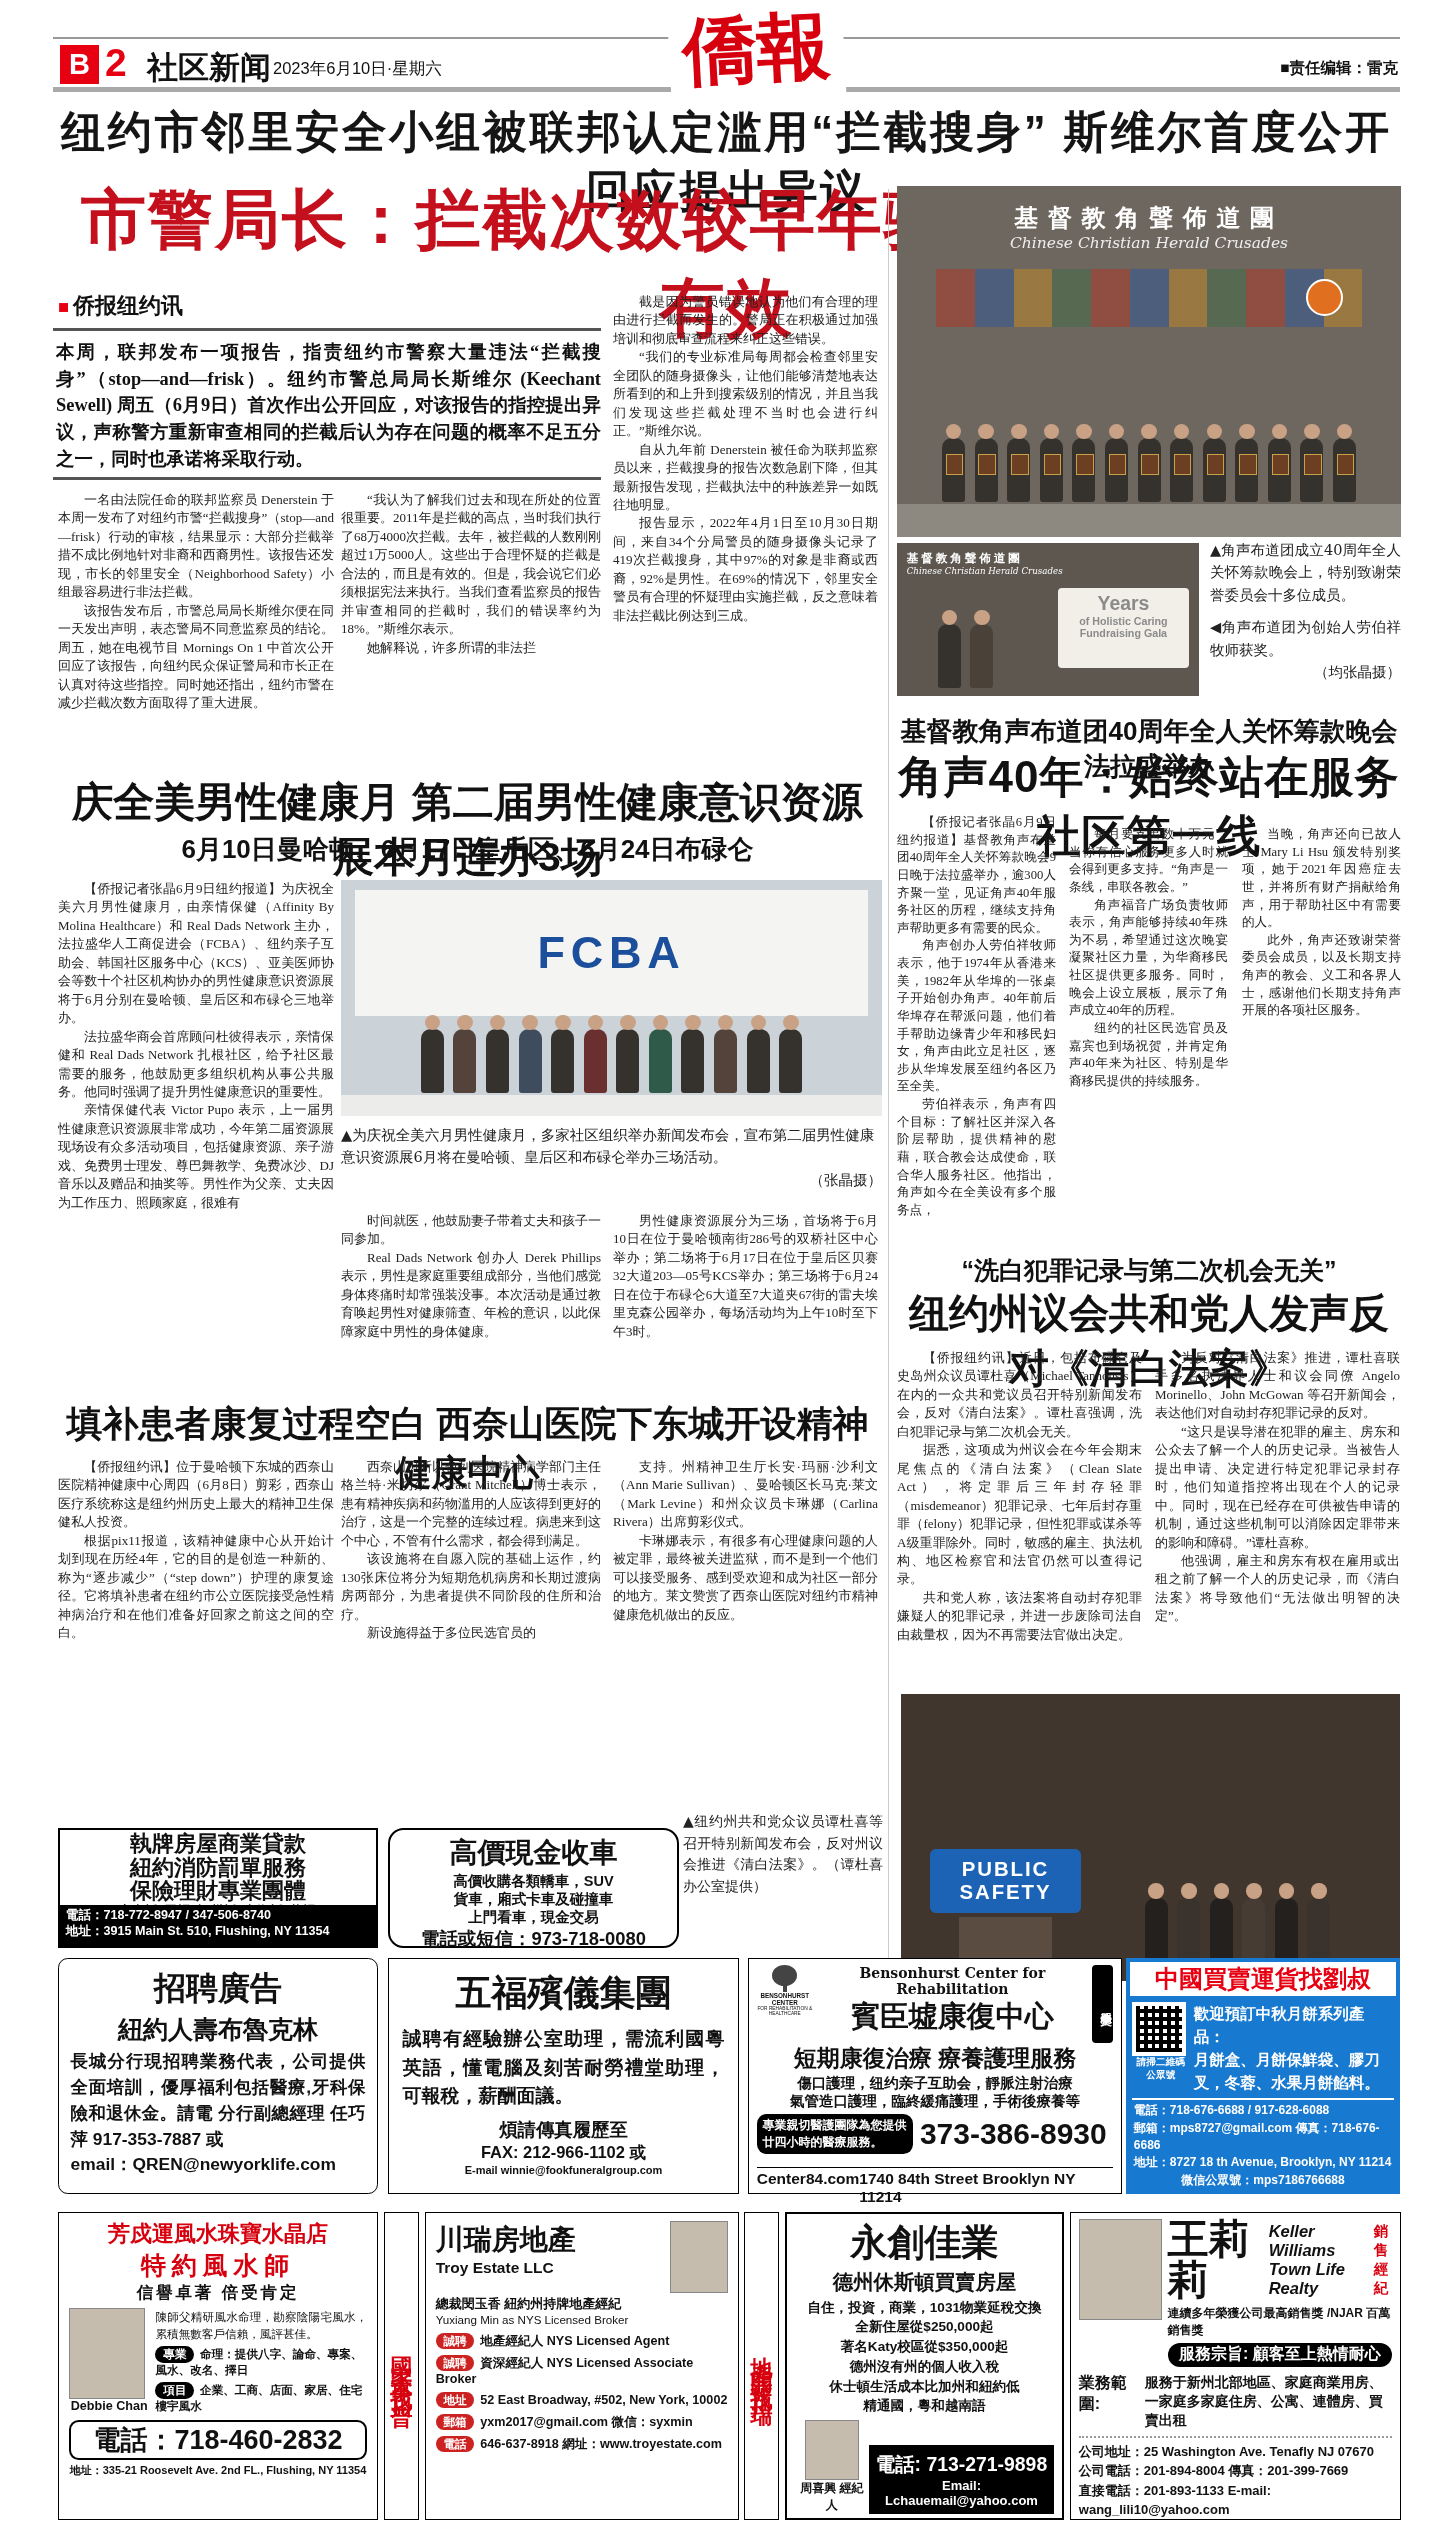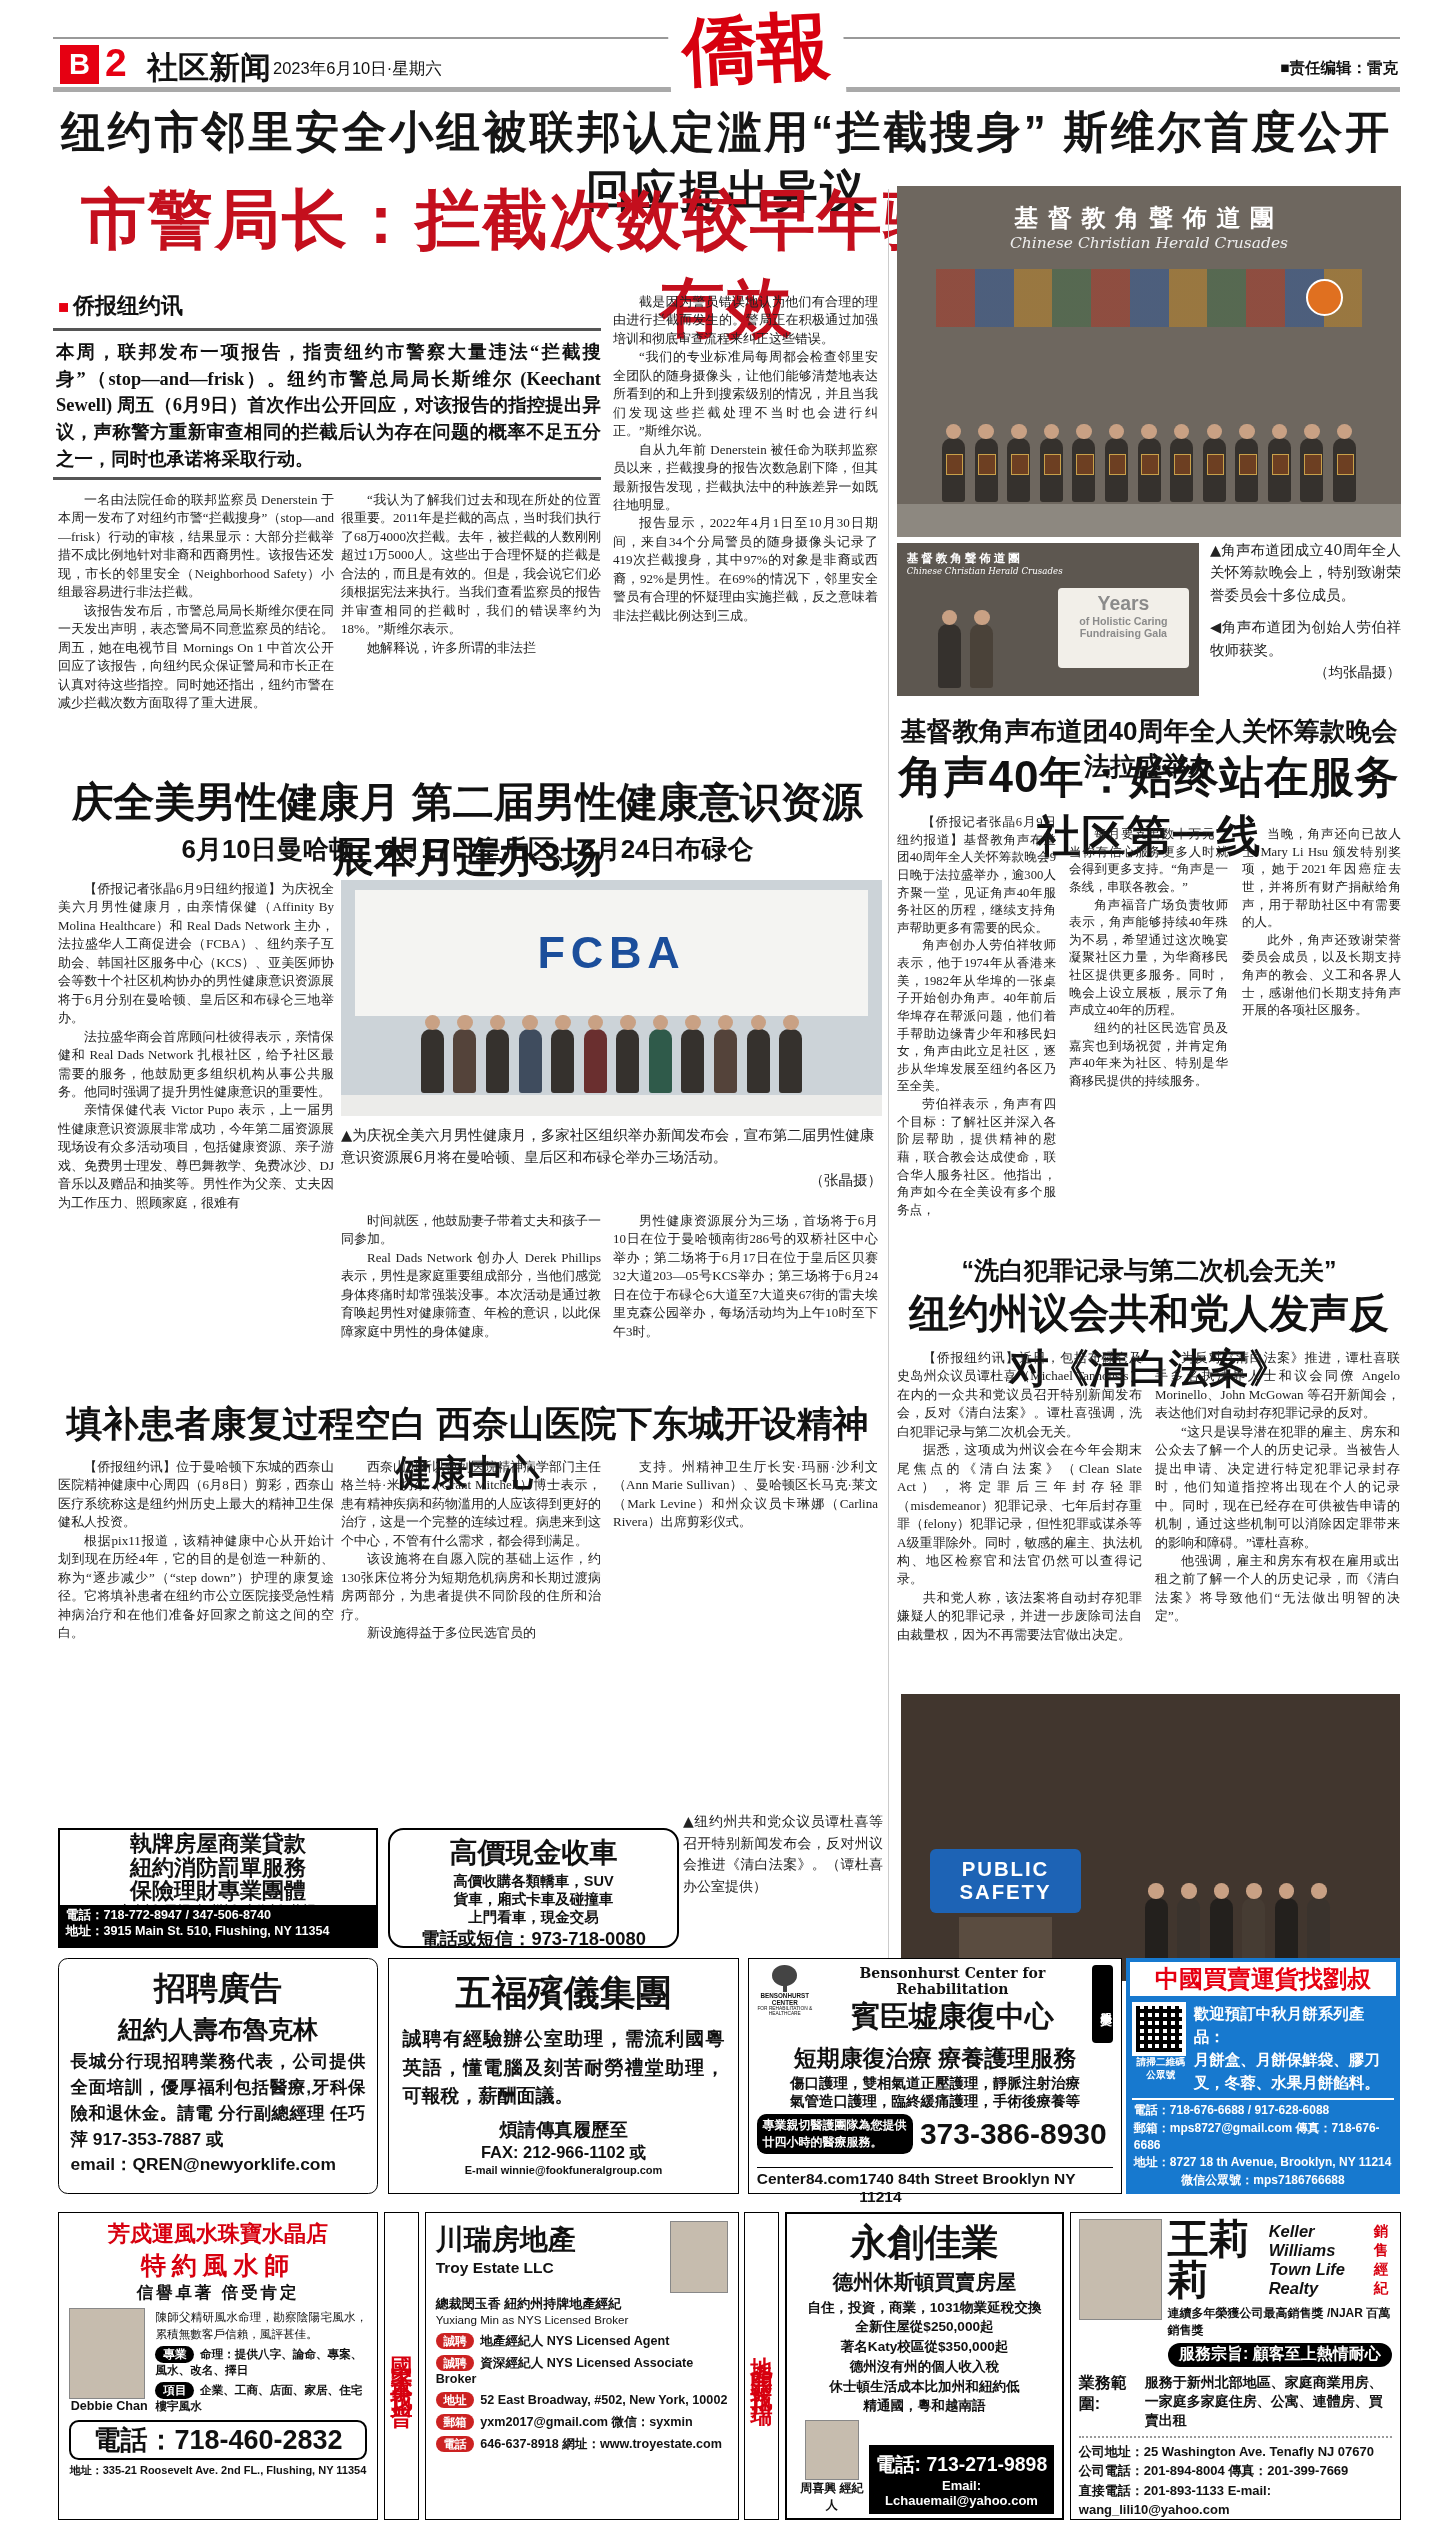--- a/index.html
+++ b/index.html
@@ -235,20 +235,21 @@
     <p>【侨报纽约讯】位于曼哈顿下东城的西奈山医院精神健康中心周四（6月8日）剪彩，西奈山医疗系统称这是纽约州历史上最大的精神卫生保健私人投资。</p>
     <p>根据pix11报道，该精神健康中心从开始计划到现在历经4年，它的目的是创造一种新的、称为“逐步减少”（“step down”）护理的康复途径。它将填补患者在纽约市公立医院接受急性精神病治疗和在他们准备好回家之前这之间的空白。</p>
   </div>
   <div class="abs col" style="left:341px;top:1458px;width:260px;height:361px;">
     <p>西奈山贝斯以色列医院精神病学部门主任格兰特·米切尔（Grant Mitchell）博士表示，患有精神疾病和药物滥用的人应该得到更好的治疗，这是一个完整的连续过程。病患来到这个中心，不管有什么需求，都会得到满足。</p>
     <p>该设施将在自愿入院的基础上运作，约130张床位将分为短期危机病房和长期过渡病房两部分，为患者提供不同阶段的住所和治疗。</p>
     <p>新设施得益于多位民选官员的</p>
   </div>
   <div class="abs col" style="left:613px;top:1458px;width:265px;height:361px;">
     <p>支持。州精神卫生厅长安·玛丽·沙利文（Ann Marie Sullivan）、曼哈顿区长马克·莱文（Mark Levine）和州众议员卡琳娜（Carlina Rivera）出席剪彩仪式。</p>
+    <p>卡琳娜表示，有很多有心理健康问题的人被定罪，最终被关进监狱，而不是到一个他们可以接受服务、感到受欢迎和成为社区一部分的地方。莱文赞赏了西奈山医院对纽约市精神健康危机做出的反应。</p>
   </div>
 
   <div class="abs ad" style="left:58px;top:1828px;width:320px;height:120px;border-width:2.9px;">
     <div class="ctr" style="font-size:22px;font-weight:900;line-height:1.08;margin-top:1.9px;">
       <div>執牌房屋商業貸款</div>
       <div>紐約消防罰單服務</div>
       <div>保險理財專業團體</div>
     </div>
     <div class="ctr" style="font-size:11.6px;font-weight:bold;letter-spacing:1.9px;">廣東話·國語·福州話·上海話·英語</div>
     <div class="blackbar" style="position:absolute;left:0;right:0;bottom:0;height:37px;font-size:12.6px;font-weight:bold;padding:1.9px 5.8px;line-height:1.3;">
@@ -290,21 +291,21 @@
         <div style="font-size:6.3px;font-weight:bold;">BENSONHURST CENTER</div>
         <div style="font-size:4.8px;">FOR REHABILITATION &amp; HEALTHCARE</div>
       </div>
       <div style="flex:1;text-align:center;">
         <div style="font-size:14px;font-weight:bold;font-family:'DejaVu Serif',serif;">Bensonhurst Center for Rehabilitation</div>
         <div style="font-size:29px;font-weight:900;">賓臣墟康復中心</div>
       </div>
       <div style="width:21.3px;background:#000;color:#fff;border-radius:3.9px;writing-mode:vertical-rl;text-orientation:upright;font-size:11.6px;font-weight:bold;text-align:center;padding:3.9px 0;height:70px;">中文服務</div>
     </div>
     <div class="ctr" style="font-size:23px;font-weight:900;">短期康復治療 療養護理服務</div>
-    <div class="ctr" style="font-size:14.5px;font-weight:bold;line-height:1.3;">傷口護理，雙相氣道正壓護理，靜脈注射治療</div>
+    <div class="ctr" style="font-size:14.5px;font-weight:bold;line-height:1.3;">傷口護理，纽约亲子互助会，靜脈注射治療</div>
     <div class="ctr" style="font-size:14.5px;font-weight:bold;line-height:1.3;">氣管造口護理，臨終緩痛護理，手術後療養等</div>
     <div style="display:flex;align-items:center;margin-top:2.9px;">
       <div class="blackbar" style="width:145px;border-radius:9.7px;font-size:12px;font-weight:bold;padding:2.9px 5.8px;">專業親切醫護團隊為您提供廿四小時的醫療服務。</div>
       <div style="flex:1;text-align:center;font-size:30px;font-weight:900;">373-386-8930</div>
     </div>
     <div style="border-top:1.9px solid #000;margin-top:13px;padding-top:1.9px;display:flex;justify-content:space-between;font-size:15.5px;font-weight:bold;">
       <span>Center84.com</span>
       <span>1740 84th Street Brooklyn NY 11214</span>
     </div>
   </div>

